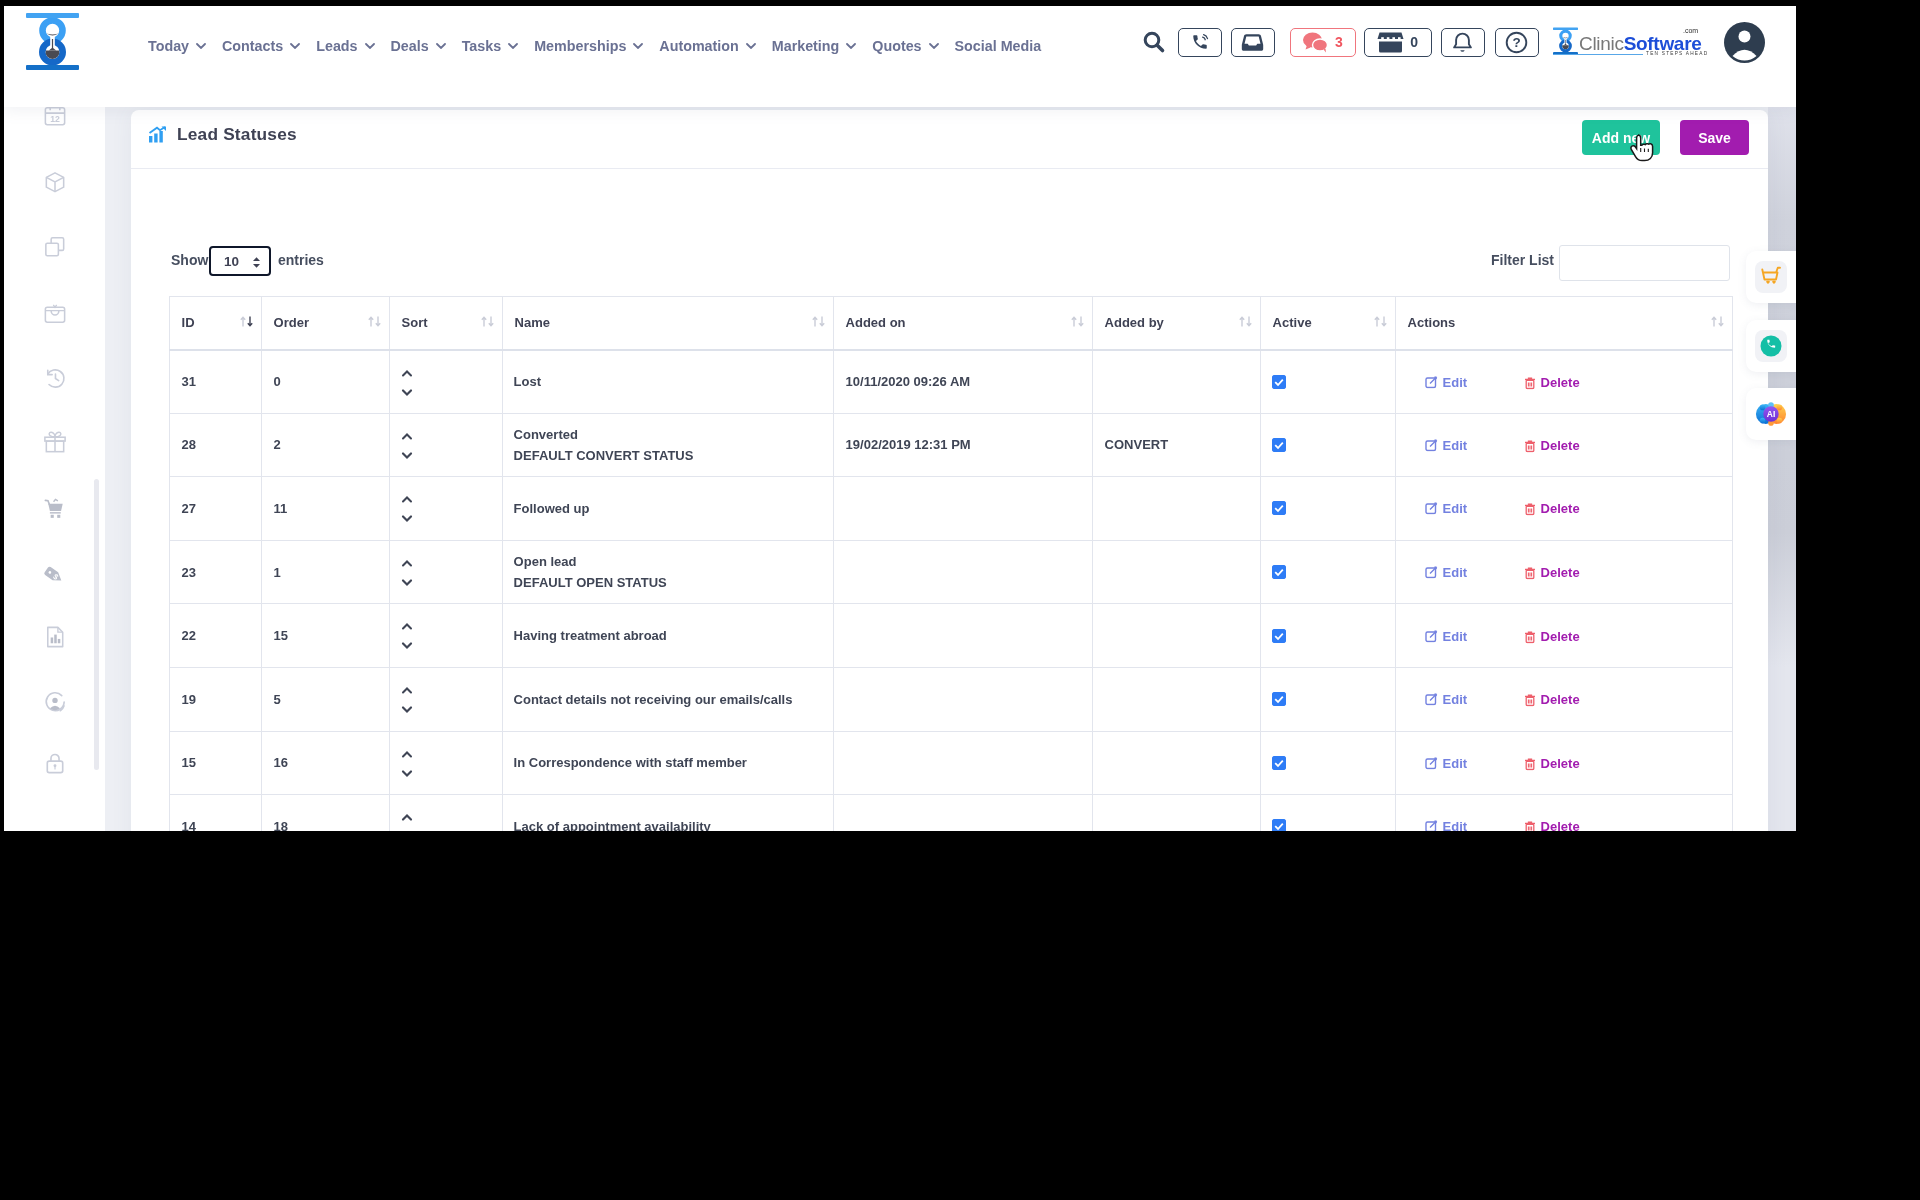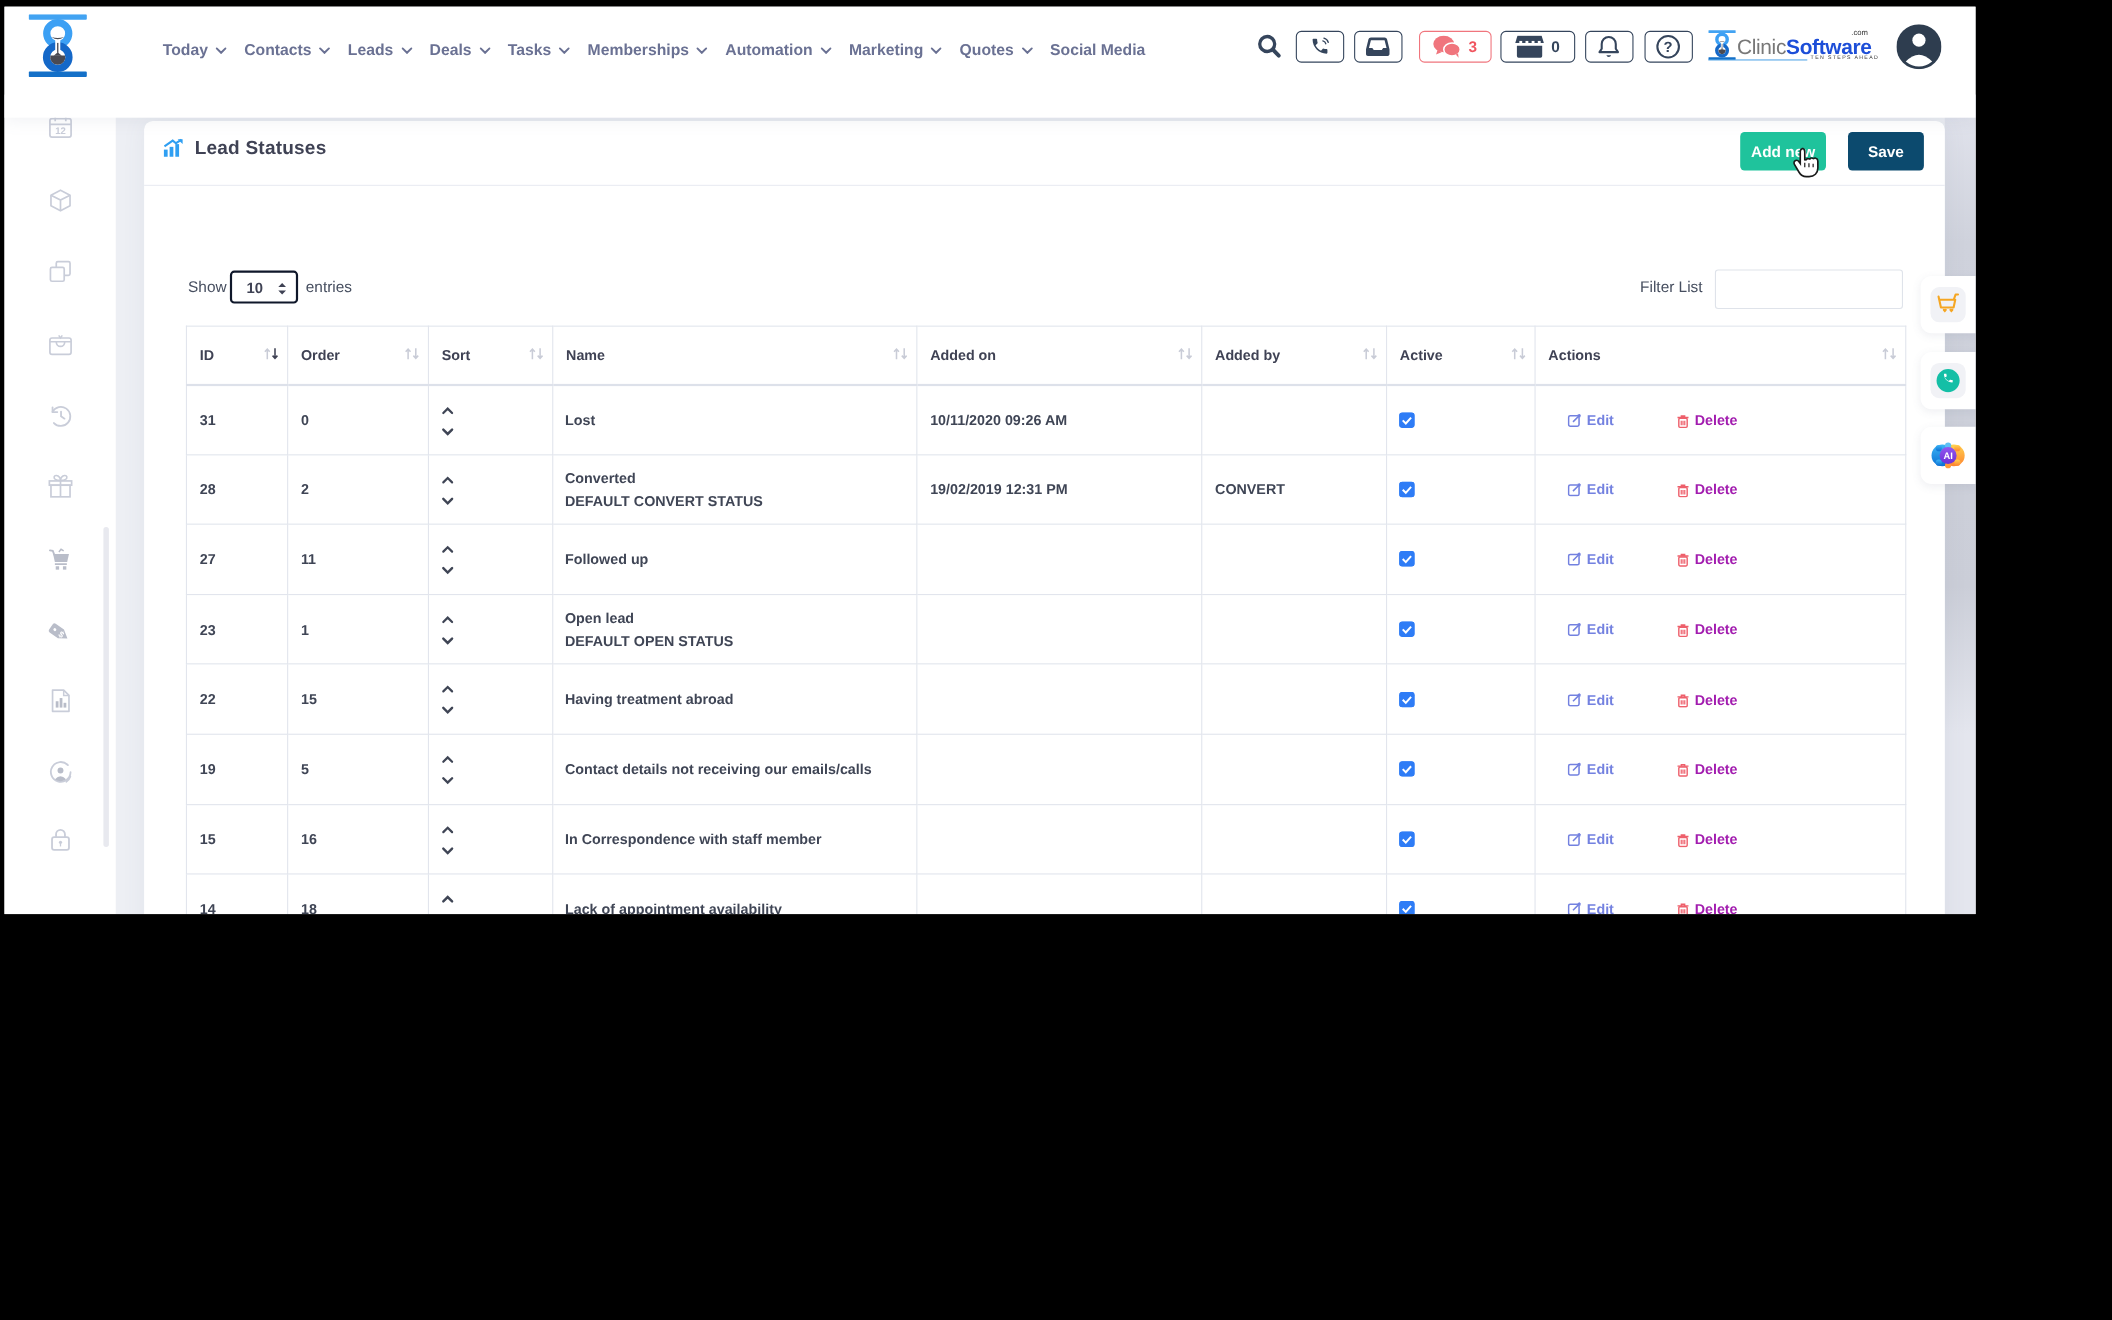--- a/index.html
+++ b/index.html
@@ -21,22 +21,22 @@
   #content { position:absolute; left:101px; top:80px; width:1691px; height:745px; background:#edeff4; }
   #rstrip { position:absolute; left:1764px; top:80px; width:28px; height:745px;
             background:linear-gradient(#e3e5ee 0%, #cfd2dc 18%, #cbced8 60%, #e4e6ee 78%, #e4e6ee 100%); }
   #card { position:absolute; left:127px; top:104px; width:1636.5px; height:760px; background:#fff;
           border-radius:8px; box-shadow:0 0 22px rgba(82,97,132,0.07); }
   #chead { position:absolute; left:0; top:0; width:100%; height:59px; border-bottom:1px solid #e9ebf2; }
   #ctitle { position:absolute; left:46px; top:14px; font-size:17.3px; font-weight:700; color:#3f4254; letter-spacing:.2px;}
   .btn { position:absolute; top:10px; height:35px; border-radius:4px; color:#fff; font-size:14px; font-weight:700;
          display:flex; align-items:center; justify-content:center; }
   #badd { left:1451px; width:78px; background:#1fc39c; }
-  .lbl { position:absolute; font-size:14px; font-weight:400; color:#464e5f;text-align:center; }
-  #bsave { left:1549px; width:69px; background:#0c4a6e; }
+  .lbl { position:absolute; font-size:14px; font-weight:700; color:#464e5f;text-align:center; }
+  #bsave { left:1549px; width:69px; background:#a21caf; }
   #selbox { position:absolute; left:78px; top:135.5px; width:62px; height:30px; border:2px solid #0f172a; border-radius:4px; background:#fff; }
   #filterin { position:absolute; left:1428px; top:135px; width:171px; height:36px; border:1px solid #dfe3ea; border-radius:3px; background:#fff; }
   
   table { border-collapse:collapse; table-layout:fixed; }
   #tbl { position:absolute; left:37.6px; top:186px; width:1563px; }
   td, th { border:1px solid #e2e5ed; vertical-align:middle; padding:0; position:relative; overflow:hidden; }
   th { height:53px; font-size:13px; font-weight:700; color:#3f4254; text-align:left; border-bottom:2px solid #dde1ea; }
   th .ht { padding-left:12px; }
   td { height:63.6px; font-size:13px; font-weight:600; color:#3f4555; }
   .pl { padding-left:12px; }

